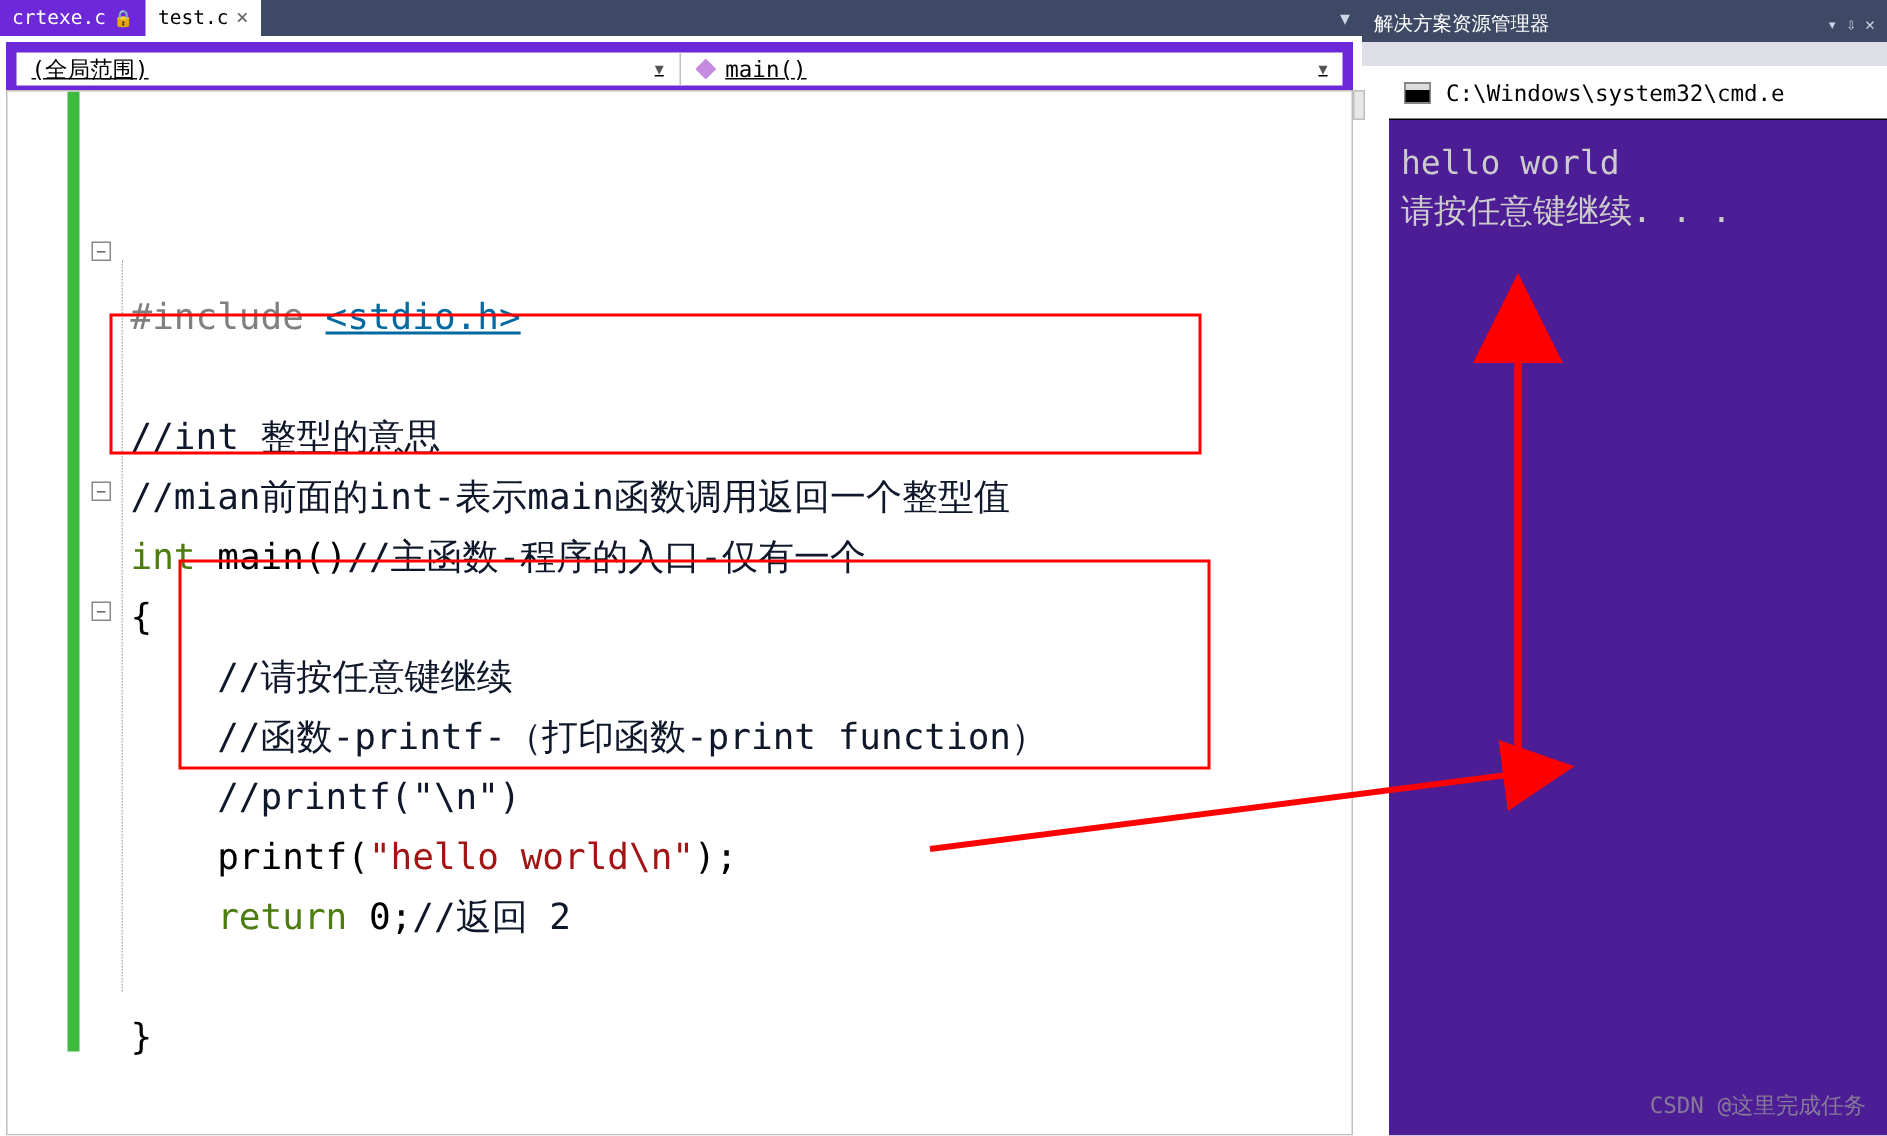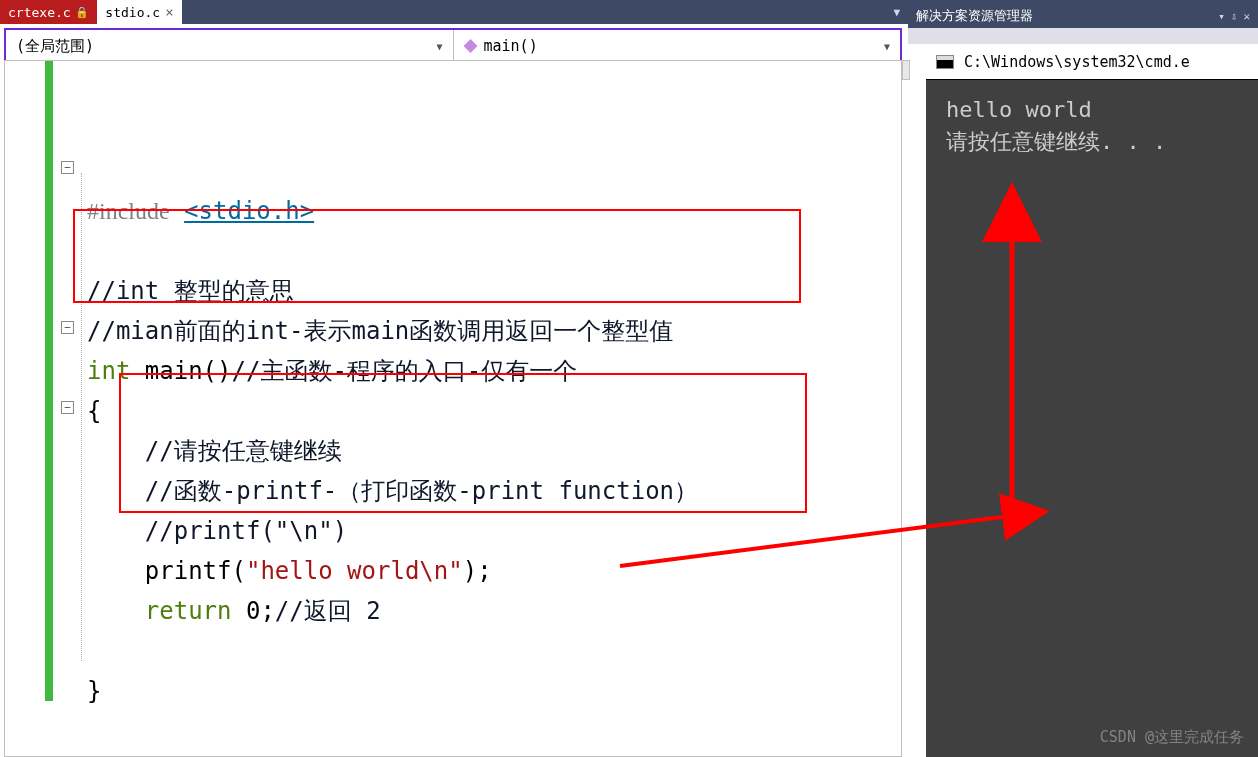--- a/index.html
+++ b/index.html
@@ -18,21 +18,21 @@
   position: relative;
 }
 .tab {
   display: flex;
   align-items: center;
   padding: 0 8px;
   font-size: 13px;
   color: #fff;
   height: 24px;
   cursor: pointer;
-  background: #b91c1c;
+  background: #6d28d9;
   gap: 5px;
 }
 .tab.active {
   background: #fff;
   color: #000;
 }
 .tab .lock {
   font-size: 11px;
   color: #b8c1d6;
 }
@@ -58,24 +58,25 @@
   display: flex;
   align-items: center;
   padding: 16px 8px;
   color: #fff;
   font-size: 13px;
   justify-content: space-between;
 }
 .solution-bar .win-ctrl { display: flex; gap: 6px; font-size: 11px; color: #cfd6e6; }
 .nav-row {
   display: flex;
-  border: 2px solid #6d28d9;
+  border: 7px solid #6d28d9;
   height: 36px;
   margin: 4px;
   width: 898px;
+  text-decoration: underline;
 }
 .nav-select {
   flex: 1;
   display: flex;
   align-items: center;
   padding: 0 10px;
   border-right: 1px solid #bfbfbf;
   font-size: 15px;
   justify-content: space-between;
 }
@@ -144,41 +145,41 @@
   left: 56px;
 }
 .code {
   padding-left: 34px;
   font-size: 24px;
   line-height: 40px;
   font-family: Consolas, "NSimSun", "SimSun", monospace;
   white-space: pre;
 }
 .kw { color: #4d7c0f; }
-.pp { color: #808080; font-family: Liberation Serif, serif; }
+.pp { color: #808080; }
 .inc-name { color: #0369a1; text-decoration: underline; }
 .comment { color: #0f172a; }
 .str { color: #a31515; }
 .red-box {
   position: absolute;
   border: 2px solid #ff0000;
 }
 .outline-bar {
   position: absolute;
   left: 76px;
   width: 1px;
   border-left: 1px dotted #b0b0b0;
 }
 .console {
   position: absolute;
   left: 926px;
   top: 44px;
   right: 0;
   bottom: 0;
-  background: #404040;
+  background: #4c1d95;
   color: #cccccc;
   font-family: Consolas, "NSimSun", monospace;
 }
 .console-title {
   background: #fff;
   color: #000;
   height: 36px;
   display: flex;
   align-items: center;
   padding: 0 10px;
@@ -193,21 +194,21 @@
   position: relative;
 }
 .console-title .cmd-icon::before {
   content: "";
   position: absolute;
   left: 0; top: 0; right: 0;
   height: 4px;
   background: #ddd;
 }
 .console-body {
-  padding: 14px 20px;
+  padding: 14px 8px;
   font-size: 22px;
   line-height: 32px;
   white-space: pre;
 }
 .solution-body {
   position: absolute;
   left: 908px;
   top: 28px;
   right: 0;
   height: 16px;
@@ -225,21 +226,21 @@
 </style>
 </head>
 <body>
 
 <div class="topbar" style="width:908px;">
   <div class="tab">
     <span>crtexe.c</span>
     <span class="lock">🔒</span>
   </div>
   <div class="tab active">
-    <span>stdio.c</span>
+    <span>test.c</span>
     <span class="close">×</span>
   </div>
   <div class="tab-bar-right">
     <span>▼</span>
   </div>
 </div>
 
 <div class="solution-bar">
   <span>解决方案资源管理器</span>
   <span class="win-ctrl">

